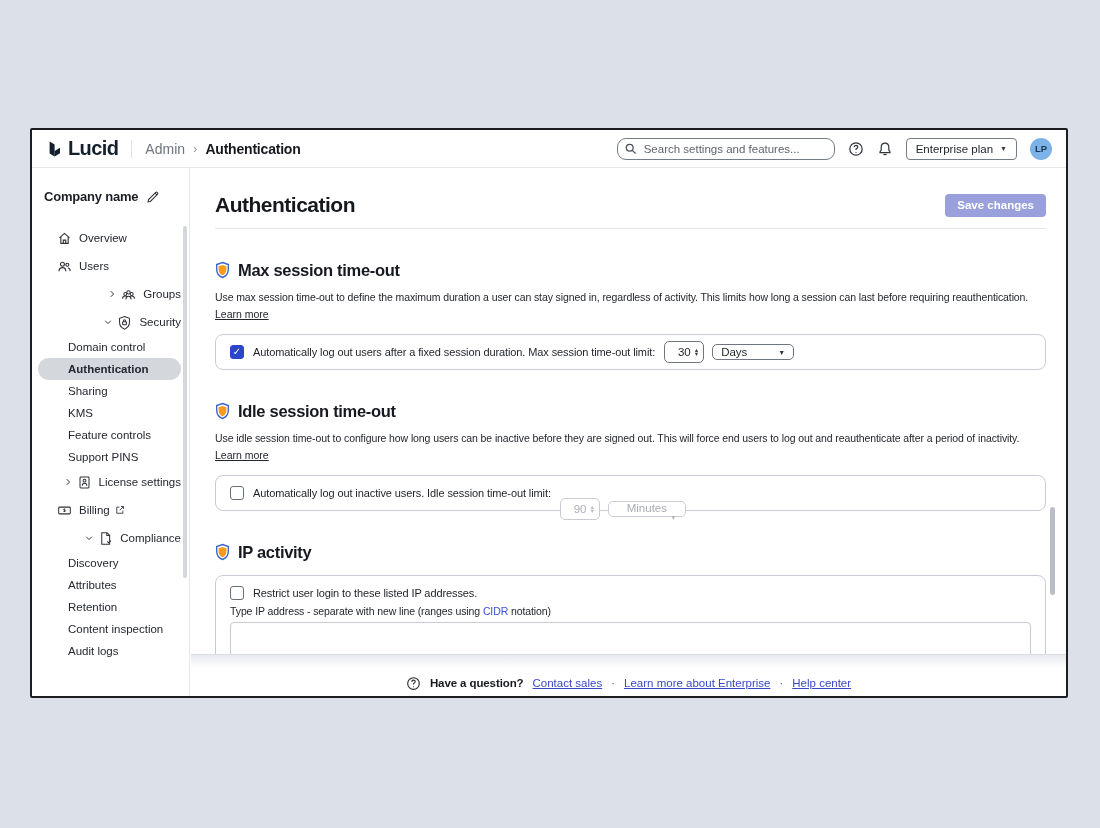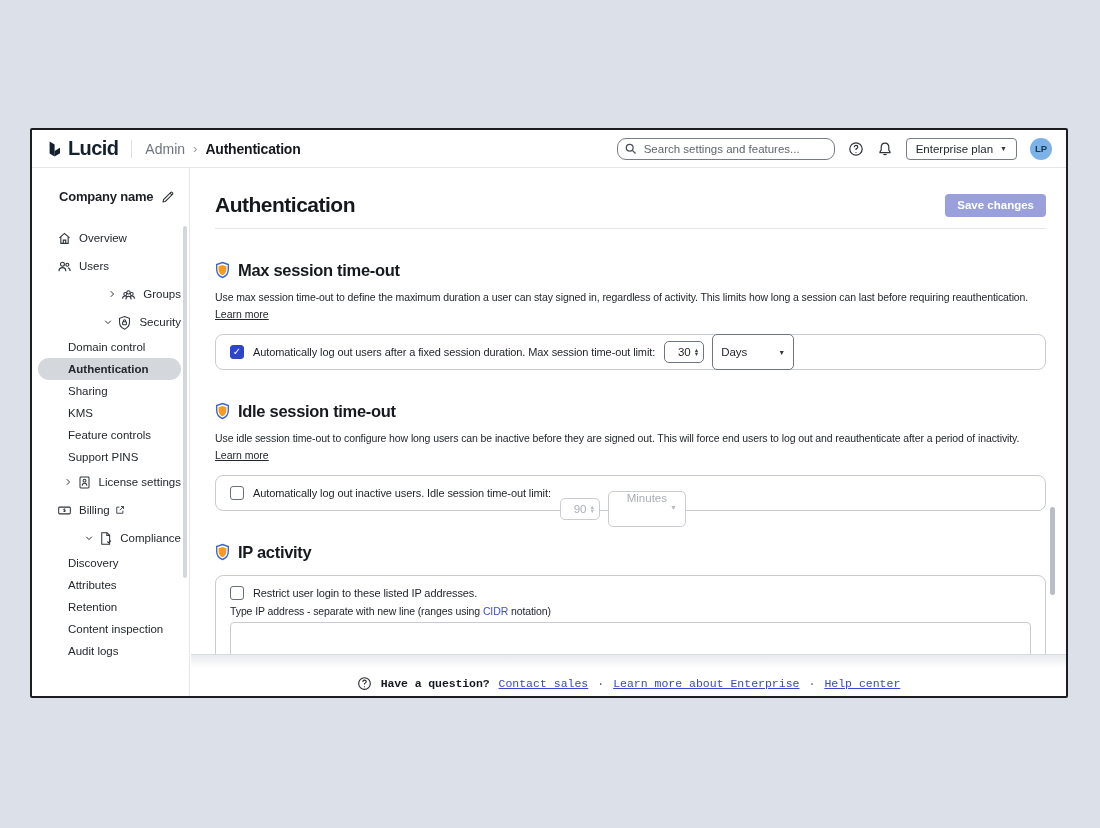--- a/index.html
+++ b/index.html
@@ -47,21 +47,21 @@
   }
   .planbtn .caret { font-size:7px; color:#34383e; }
   .avatar {
     width:22px; height:22px; border-radius:50%; background:#7db2e9;
     display:flex; align-items:center; justify-content:center;
     font-size:9.5px; font-weight:700; color:#17364f; cursor:pointer;
   }
 
   
   .sidebar { position:absolute; left:0; top:38px; bottom:0; width:158px; border-right:1px solid #e4e6ea; background:#fff; }
-  .company-row { display:flex; align-items:center; gap:8px; padding:17px 0 0 27px; height:40px; }
+  .company-row { display:flex; align-items:center; gap:8px; padding:17px 0 0 12px; height:40px; }
   .company-name { font-size:13px; font-weight:700; letter-spacing:-0.2px; }
   .side-nav { margin-top:16px; }
   .srow {
     display:flex; align-items:center; height:28px; font-size:11.5px; color:#24282e;
     margin:0 8px 0 6px; cursor:pointer; border-radius:11px;
   }
   .srow .chev { width:14px; display:flex; align-items:center; }
   .srow .sicon { width:15px; margin-right:7px; display:flex; align-items:center; }
   .srow { padding-left:19px; }
   .srow.has-chev { padding-left:4px;justify-content:flex-end; }
@@ -101,21 +101,21 @@
     margin-left:9px; width:40px; height:22px; border:1px solid #70767f; border-radius:5px;
     display:flex; align-items:center; justify-content:flex-end; padding:0 4px 0 2px; background:#fff;
   }
   .numbox input {
     width:18px; border:none; outline:none; font-size:11.5px; text-align:right; color:#1d2126;
     font-family:inherit; background:transparent;
   }
   .stepper { display:flex; flex-direction:column; margin-left:3px; cursor:pointer; }
   .stepper span { font-size:5.5px; line-height:4.5px; color:#3b4046; }
   .selbox {
-    margin-left:8px; height:36px; border:1px solid #70767f; border-radius:5px; background:#fff;
+    margin-left:8px; height:16px; border:1px solid #70767f; border-radius:5px; background:#fff;
     display:flex; align-items:center; padding:0 8px; font-size:11.5px; color:#1d2126; cursor:pointer;
   }
   .selbox .caret { margin-left:auto; font-size:7px; color:#34383e; padding-left:14px; }
   .selbox.days { width:82px; }
   .selbox.mins { width:78px;flex-direction:column; }
   .disabled.numbox, .disabled.selbox { border-color:#c9cdd3; color:#a9adb4;margin-top:32px; }
   .disabled.numbox input { color:#a9adb4; }
   .disabled .caret, .disabled.stepper span, .numbox.disabled .stepper span { color:#b6bac0; }
 
   .ip-card { margin-top:12px; padding:8px 14px 40px; }
@@ -127,21 +127,21 @@
     resize:none; outline:none; font-family:inherit; font-size:11px; padding:6px;
   }
   .main-scroll { position:absolute; right:11px; top:339px; width:5px; height:88px; background:#b9bdc5; border-radius:3px; }
 
   
   .footer {
     position:absolute; left:0; right:0; bottom:0; height:42px;
     background:linear-gradient(180deg,#e8eaee 0,#ffffff 13px);
     border-top:1px solid #d9dce0;
     display:flex; align-items:center; justify-content:center; gap:9px;
-    padding-top:15px; font-size:11.5px;font-family:Liberation Mono, monospace;
+    padding-top:15px; font-size:11.5px;
   }
   .footer .q { font-weight:700; color:#16191f; letter-spacing:-0.1px; }
   .footer a { color:#3748c8; text-decoration:underline; cursor:pointer; }
   .footer .dot { color:#5a5f68; }
 
   svg.ic { display:block; }
 </style>
 </head>
 <body>
 

